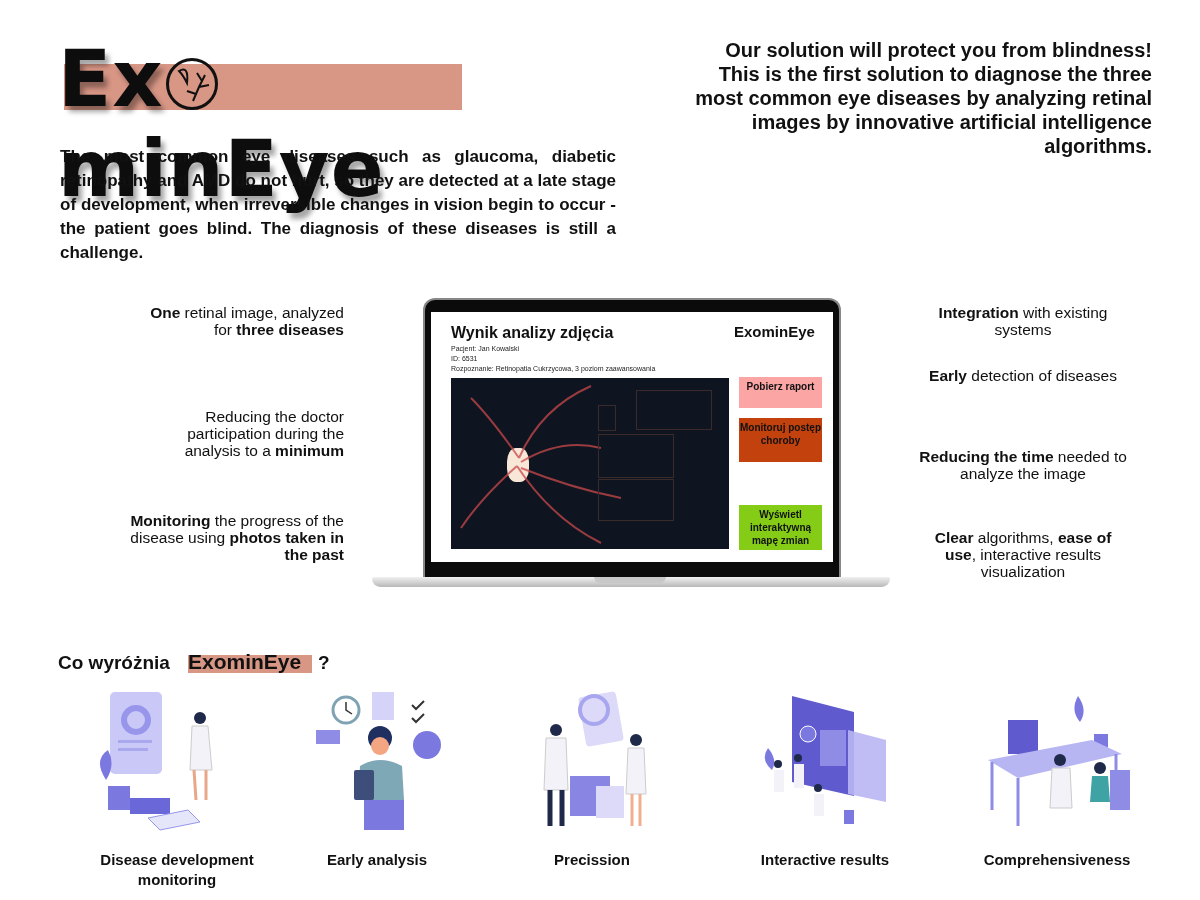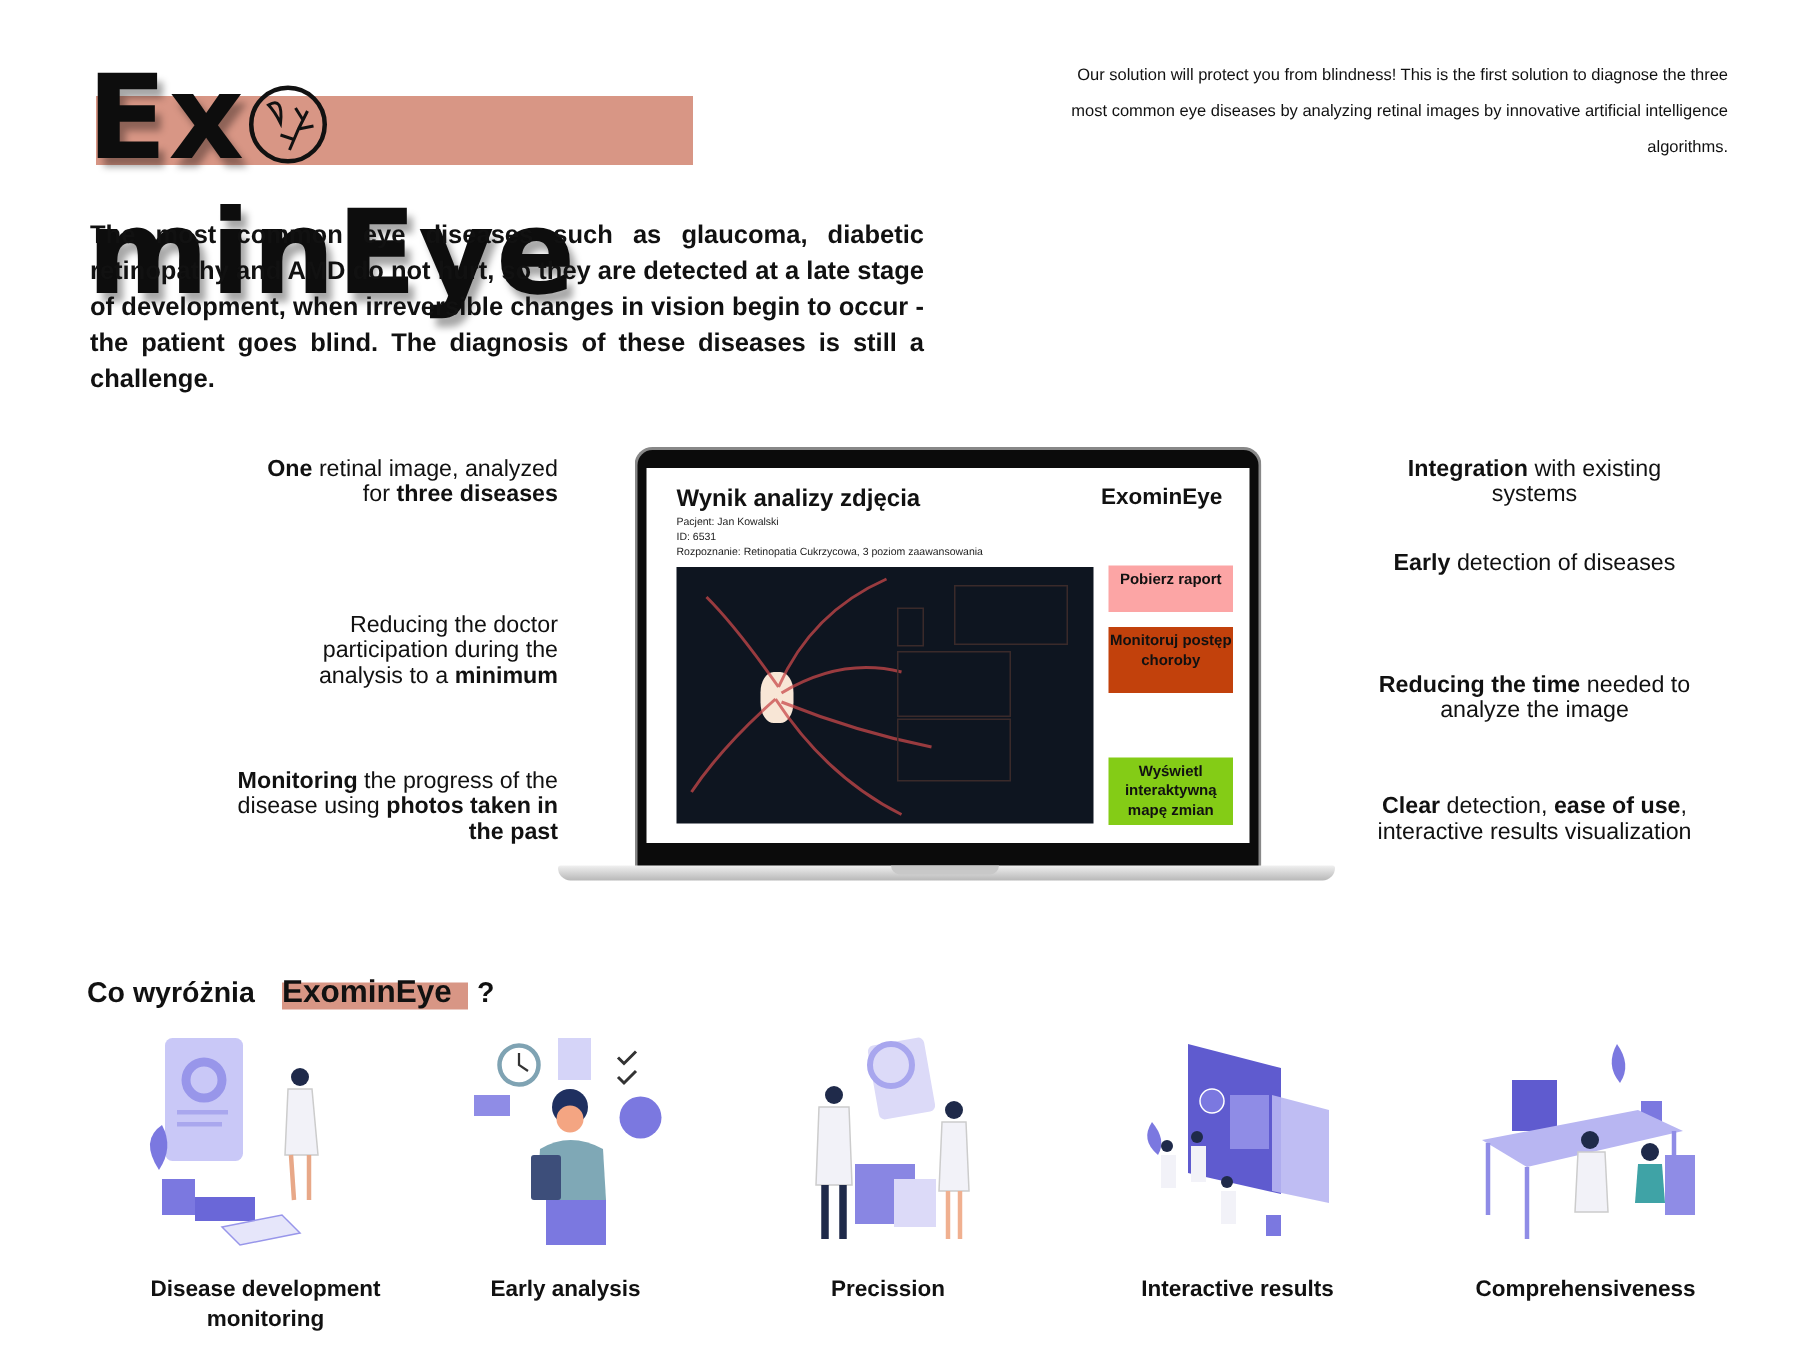--- a/index.html
+++ b/index.html
@@ -5,25 +5,25 @@
   * { box-sizing: border-box; margin: 0; padding: 0; }
   body { width: 1200px; height: 900px; background: #fff; font-family: "Liberation Sans", "DejaVu Sans", sans-serif; color: #111; position: relative; overflow: hidden; }
   .abs { position: absolute; }
 
   
   .logo { left: 58px; top: 34px; width: 420px; height: 90px; }
   .logo .band { position: absolute; left: 6px; top: 30px; width: 398px; height: 46px; background: #d89685; }
   .logo .word { position: absolute; left: 0; top: 0; font-size: 78px; font-weight: bold; letter-spacing: 1px; color: #0d0d0d; text-shadow: 4px 6px 5px rgba(0,0,0,0.35); line-height: 90px; font-family: "DejaVu Sans", sans-serif; }
   .logo .eye { display: inline-block; width: 52px; height: 52px; border: 3px solid #111; border-radius: 50%; vertical-align: -4px; margin: 0 2px; position: relative; }
 
-  .tagline { right: 48px; top: 38px; width: 460px; text-align: right; font-weight: normal; font-size: 11px; line-height: 24px; }
+  .tagline { right: 48px; top: 38px; width: 460px; text-align: right; font-weight: bold; font-size: 20px; line-height: 24px; }
 
   .intro { left: 60px; top: 145px; width: 556px; font-size: 17px; line-height: 24px; text-align: justify; font-weight: bold; }
 
-  .leftfeat { left: 130px; width: 214px; text-align: right; font-size: 15.5px; line-height: 17px; margin-left: 28px; }
+  .leftfeat { left: 130px; width: 214px; text-align: right; font-size: 15.5px; line-height: 17px; }
   .rightfeat { left: 918px; width: 210px; text-align: center; font-size: 15.5px; line-height: 17px; }
 
   
   .laptop-lid { left: 423px; top: 298px; width: 418px; height: 282px; background: #0b0b0b; border-radius: 12px 12px 0 0; border: 2px solid #888; border-bottom: none; }
   .screen { left: 431px; top: 312px; width: 402px; height: 250px; background: #fff; }
   .laptop-base { left: 372px; top: 577px; width: 518px; height: 10px; background: linear-gradient(#f0f0f0,#b8b8b8); border-radius: 2px 2px 10px 10px; }
   .notch { left: 594px; top: 577px; width: 72px; height: 6px; background: #c8c8c8; border-radius: 0 0 6px 6px; }
 
   .scr-title { left: 451px; top: 324px; font-size: 16px; font-weight: bold; }
   .scr-meta { left: 451px; font-size: 7px; color: #222; }
@@ -56,21 +56,21 @@
 
 <div class="abs intro" id="intro"><span>The </span><b>most common eye diseases</b><span> such as glaucoma, diabetic retinopathy and AMD do not hurt, so they are detected at a </span><b>late stage of development</b><span>, when </span><b>irreversible changes in vision begin to occur</b><span> - the patient goes blind. The </span><b>diagnosis</b><span> of these diseases is still a challenge.</span></div>
 
 <div class="abs leftfeat" style="top:304px" id="lf0"><b>One</b><span> retinal image, analyzed for </span><b>three diseases</b></div>
 <div class="abs leftfeat" style="top:408px" id="lf1"><span>Reducing the doctor participation during the analysis to a </span><b>minimum</b></div>
 <div class="abs leftfeat" style="top:512px" id="lf2"><b>Monitoring</b><span> the progress of the disease using </span><b>photos taken in the past</b></div>
 
 <div class="abs rightfeat" style="top:304px" id="rf0"><b>Integration</b><span> with existing systems</span></div>
 <div class="abs rightfeat" style="top:367px" id="rf1"><b>Early</b><span> detection of diseases</span></div>
 <div class="abs rightfeat" style="top:448px" id="rf2"><b>Reducing the time</b><span> needed to analyze the image</span></div>
-<div class="abs rightfeat" style="top:529px" id="rf3"><b>Clear</b><span> detection, </span><b>ease of use</b><span>, interactive results visualization</span></div>
+<div class="abs rightfeat" style="top:529px" id="rf3"><b>Clear</b><span> algorithms, </span><b>ease of use</b><span>, interactive results visualization</span></div>
 
 <div class="abs laptop-lid"></div>
 <div class="abs screen"></div>
 <div class="abs laptop-base"></div>
 <div class="abs notch"></div>
 
 <div class="abs scr-title">Wynik analizy zdjęcia</div>
 <div class="abs scr-meta" style="top:345px">Pacjent: Jan Kowalski</div>
 <div class="abs scr-meta" style="top:355px">ID: 6531</div>
 <div class="abs scr-meta" style="top:365px">Rozpoznanie: Retinopatia Cukrzycowa, 3 poziom zaawansowania</div>

